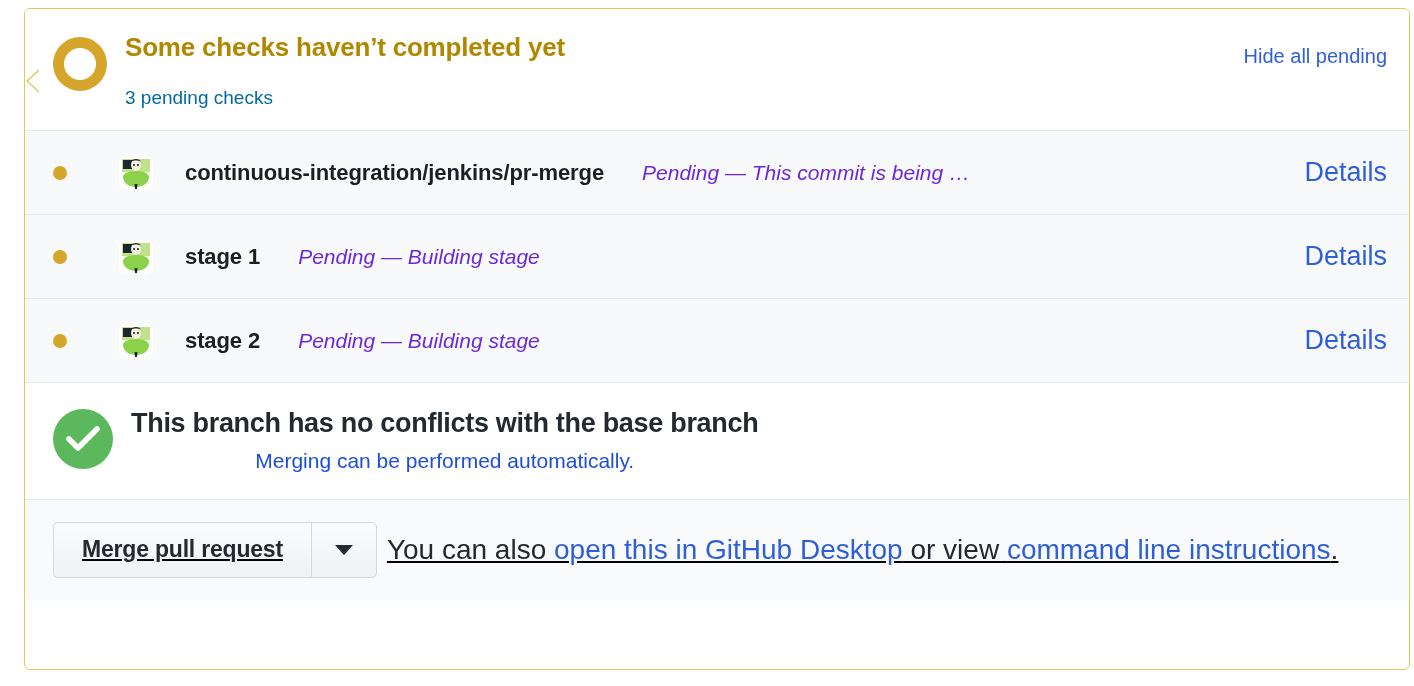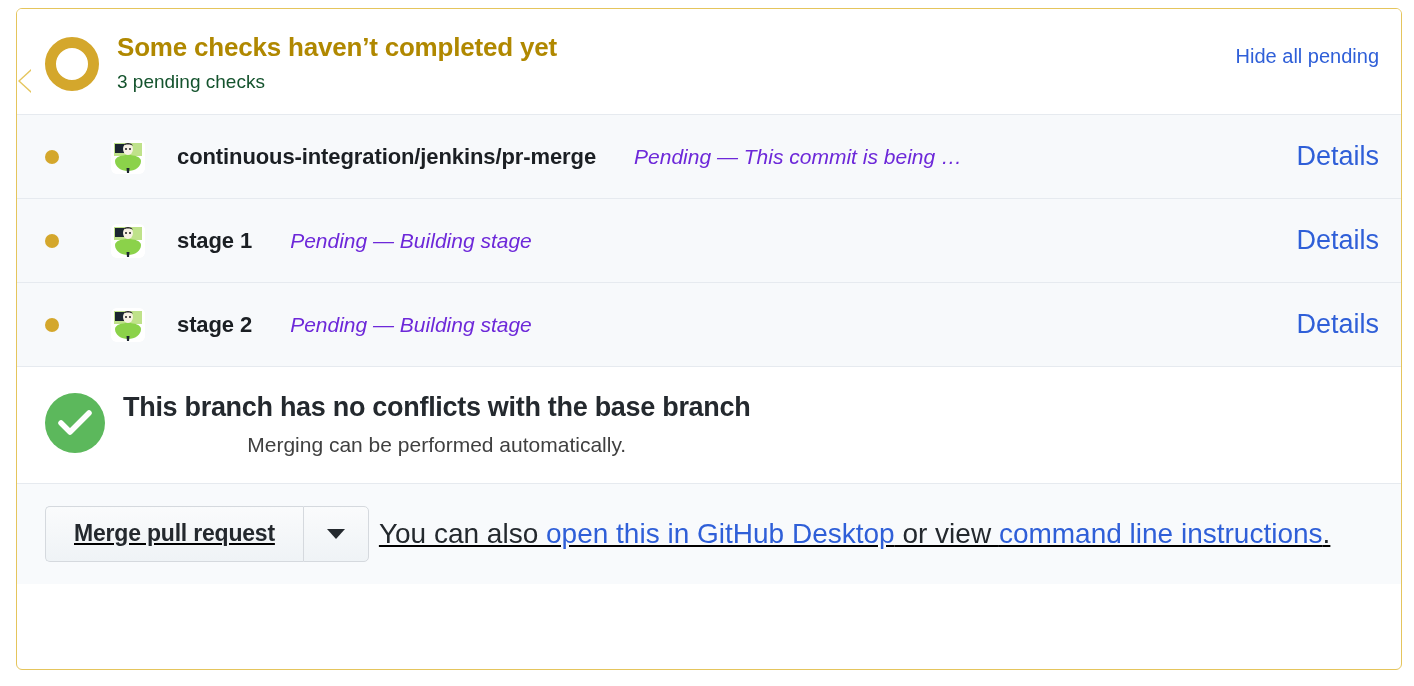--- a/index.html
+++ b/index.html
@@ -11,21 +11,21 @@
     width: 1414px;
     height: 686px;
     font-family: "Liberation Sans", sans-serif;
     -webkit-font-smoothing: antialiased;
     overflow: hidden;
   }
 
   
   .merge-box {
     position: absolute;
-    left: 16px;
+    left: 24px;
     top: 8px;
     width: 1386px;
     height: 662px;
     box-sizing: border-box;
     border: 1px solid #e5c55c;
     border-radius: 6px;
     background: #ffffff;
     overflow: hidden;
   }
 
@@ -81,23 +81,23 @@
     min-width: 0;
   }
   .header-title {
     font-size: 26px;
     font-weight: bold;
     color: #b08800;
     line-height: 1.25;
     letter-spacing: -0.2px;
   }
   .header-sub {
-    margin-top: 6px;
+    margin-top: 22px;
     font-size: 19px;
-    color: #14532d;
+    color: #0369a1;
     line-height: 1.3;
   }
   .hide-all-checks {
     flex: 0 0 auto;
     font-size: 20px;
     color: #2f5fd8;
     margin-top: 14px;
     white-space: nowrap;
     cursor: pointer;
   }
@@ -194,21 +194,21 @@
   .merge-status-title {
     font-size: 27px;
     font-weight: bold;
     color: #24292e;
     line-height: 1.2;
     letter-spacing: -0.3px;
   }
   .merge-status-sub {
     margin-top: 9px;
     font-size: 21px;
-    color: #404040;
+    color: #1d4ed8;
   }
 
   
   .merge-footer {
     display: flex;
     align-items: center;
     padding: 22px 22px 22px 28px;
     background: #f8fafc;
     box-sizing: border-box;
     text-decoration: underline;

